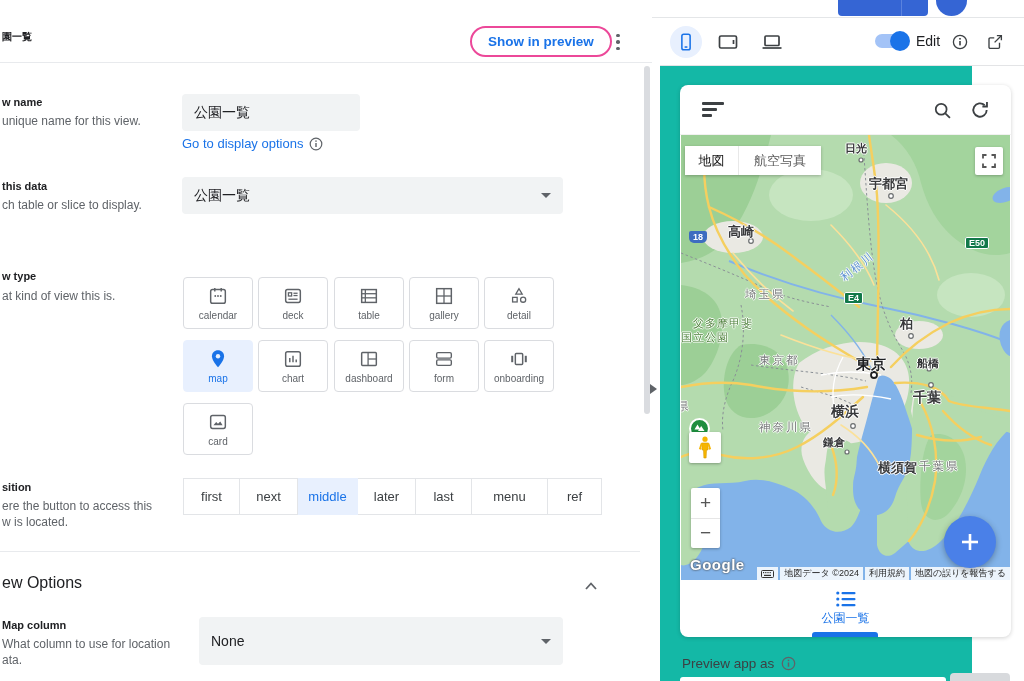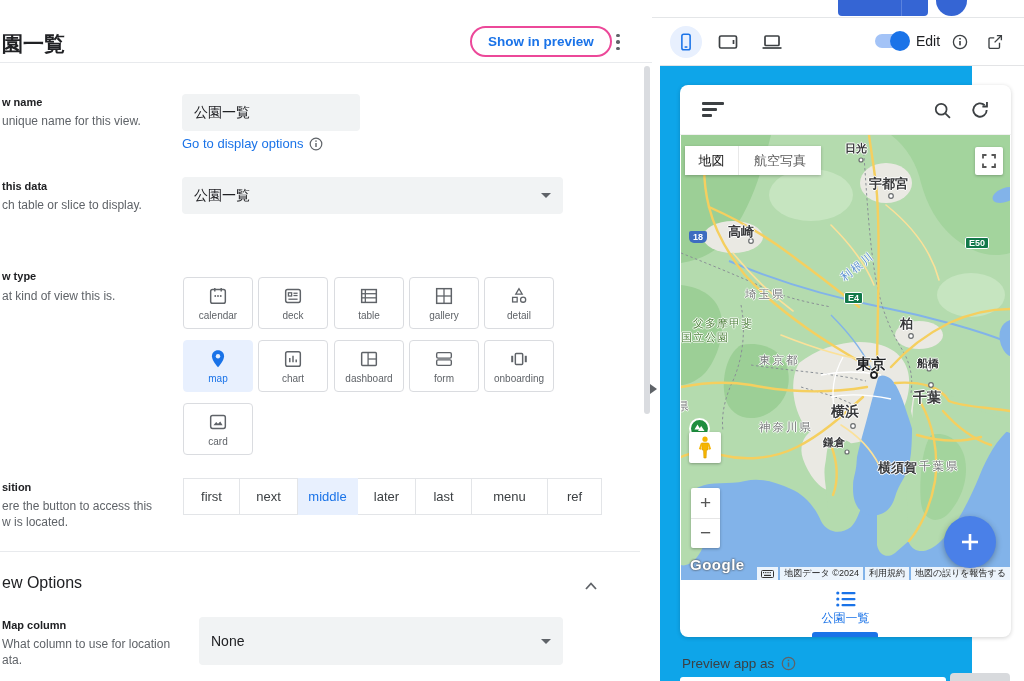--- a/index.html
+++ b/index.html
@@ -3,21 +3,21 @@
 <meta charset="utf-8">
 <style>
   * { margin:0; padding:0; box-sizing:border-box; }
   html,body { width:1024px; height:681px; overflow:hidden; }
   body { font-family:"Liberation Sans","DejaVu Sans",sans-serif; background:#fff; color:#202124; }
   .abs { position:absolute; }
   #stage { position:relative; width:1024px; height:681px; background:#fff; overflow:hidden; }
 
   
   #left-panel { left:0; top:0; width:652px; height:681px; background:#fff; }
-  .panel-title { left:2px; top:30px; font-size:21px; font-weight:bold; color:#202124; }
+  .panel-title { left:2px; top:30px; font-size:10px; font-weight:bold; color:#202124; }
   .pill-btn { left:470px; top:26px; height:31px; padding:0 16px; border:2px solid #ec4899; border-radius:16px;
               background:#fff; color:#1a73e8; font-size:13.5px; font-weight:bold; display:flex; align-items:center; cursor:pointer; }
   .kebab { left:611px; top:30px; width:14px; height:24px; display:flex; flex-direction:column; align-items:center; justify-content:center; gap:3px; cursor:pointer; }
   .kebab i { width:3.5px; height:3.5px; border-radius:50%; background:#5f6368; }
   .hdiv { height:1px; background:#e8eaed; }
   .field-label { font-size:11px; font-weight:bold; color:#202124; }
   .field-desc { font-size:12px; color:#5f6368; }
   .input-box { background:#f1f3f4; border-radius:4px; display:flex; align-items:center; padding:0 12px; font-size:14px; color:#202124; }
   .caret { width:0; height:0; border-left:5px solid transparent; border-right:5px solid transparent; border-top:5px solid #5f6368; margin-left:auto; }
   .blue-link { color:#1a73e8; font-size:13px; display:flex; align-items:center; gap:6px; cursor:pointer; }
@@ -36,21 +36,21 @@
   .scrollbar { left:644px; top:66px; width:6px; height:348px; background:#dadce0; border-radius:3px; }
   .expand-arrow { left:650px; top:384px; width:0; height:0; border-top:5px solid transparent; border-bottom:5px solid transparent; border-left:7px solid #5f6368; cursor:pointer; }
 
   
   #top-strip { left:652px; top:0; width:372px; height:18px; background:#fff; border-bottom:1px solid #e4e6e8; }
   .save-frag { left:838px; top:-16px; width:90px; height:32px; background:#3565d4; border-radius:4px; cursor:pointer; }
   .save-frag i { position:absolute; right:26px; top:0; width:1px; height:32px; background:#5a82de; }
   .avatar-frag { left:936px; top:-15px; width:31px; height:31px; border-radius:50%; background:#3565d4; cursor:pointer; }
 
   
-  #right-panel { left:660px; top:18px; width:312px; height:663px; background:#0ea5e9; }
+  #right-panel { left:660px; top:18px; width:312px; height:663px; background:#14b8a6; }
   #device-bar { left:0; top:0; width:364px; height:48px; background:#fff; border-bottom:1px solid #e3e4e6; }
   .dev-btn { top:8px; width:32px; height:32px; border-radius:50%; display:flex; align-items:center; justify-content:center; cursor:pointer; }
   .dev-btn.sel { background:#e8f0fe; }
   .toggle { left:215px; top:16px; width:32px; height:14px; background:#a3c3f7; border-radius:7px; cursor:pointer; }
   .toggle i { position:absolute; right:-3px; top:-3px; width:20px; height:20px; border-radius:50%; background:#1a73e8; }
   .edit-lbl { left:256px; top:15px; font-size:14px; color:#202124; }
   
   #phone { left:20px; top:67px; width:331px; height:552px; background:#fff; border-radius:8px; box-shadow:0 1px 4px rgba(0,0,0,.18); }
   #app-header { left:0; top:0; width:331px; height:50px; border-bottom:1px solid #f1f1f1; }
   .flt { left:22px; top:17px; width:24px; height:16px; cursor:pointer; }

